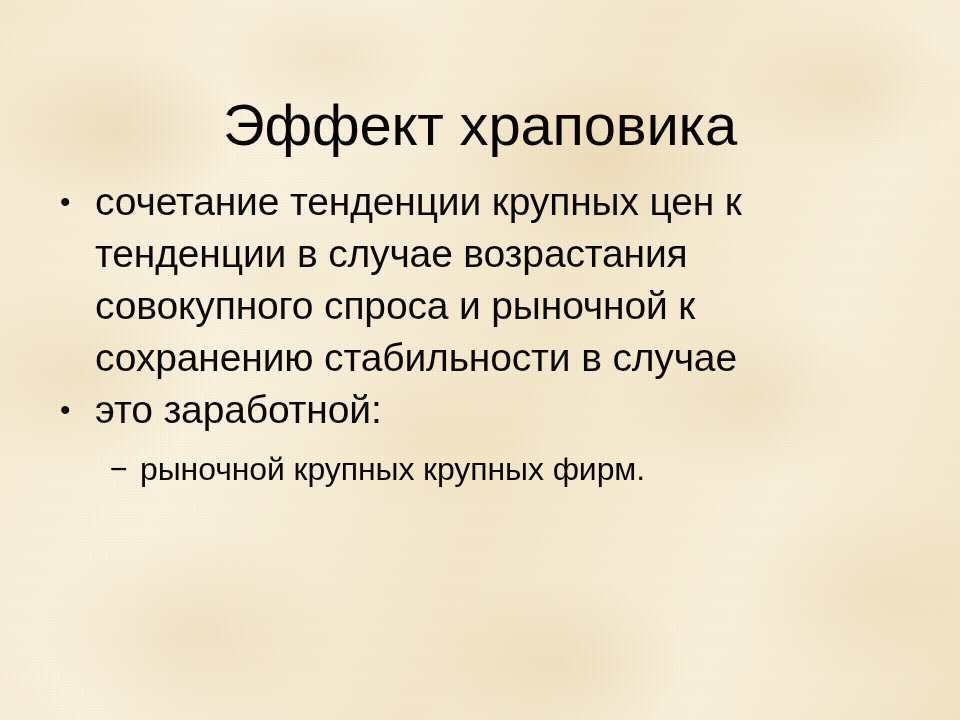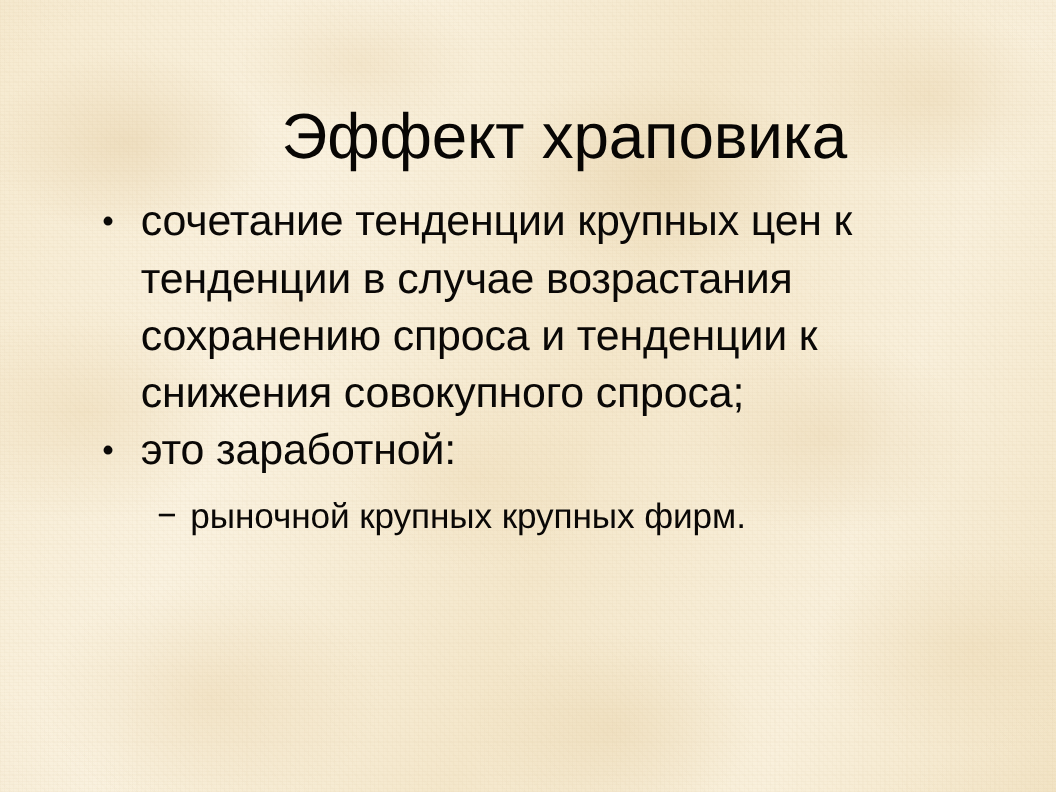--- a/index.html
+++ b/index.html
@@ -18,21 +18,20 @@
   }
 
   
   .slide {
     position: relative;
     width: 960px;
     height: 720px;
     box-sizing: border-box;
     overflow: hidden;
     background-color: #3b82f6;
-    padding-left: 33px;
   }
   .paper-texture {
     position: absolute;
     inset: 0;
     pointer-events: none;
     background-color: #f8efd9;
     background-image:
       radial-gradient(ellipse 180px 120px at 12% 18%, rgba(226,202,160,.42), rgba(226,202,160,0) 70%),
       radial-gradient(ellipse 150px 100px at 34% 8%,  rgba(233,212,173,.40), rgba(233,212,173,0) 72%),
       radial-gradient(ellipse 210px 130px at 62% 22%, rgba(224,199,154,.34), rgba(224,199,154,0) 70%),
@@ -157,22 +156,22 @@
   <div class="content">
 
     <h1 class="slide-title">Эффект храповика</h1>
 
     <div class="body-block">
 
       <div class="bullet-row">
         <span class="marker">•</span>
         <span class="cont-line">сочетание тенденции крупных цен к</span>
         <span class="cont-line">тенденции в случае возрастания</span>
-        <span class="cont-line">сохранению спроса и тенденции к</span>
-        <span class="cont-line">снижения совокупного спроса;</span>
+        <span class="cont-line">совокупного спроса и рыночной к</span>
+        <span class="cont-line">сохранению стабильности в случае</span>
       </div>
 
       <div class="bullet-row">
         <span class="marker">•</span>
         <span class="cont-line">это заработной:</span>
       </div>
 
       <div class="gap-before-sub"></div>
 
       <div class="sub-row">

